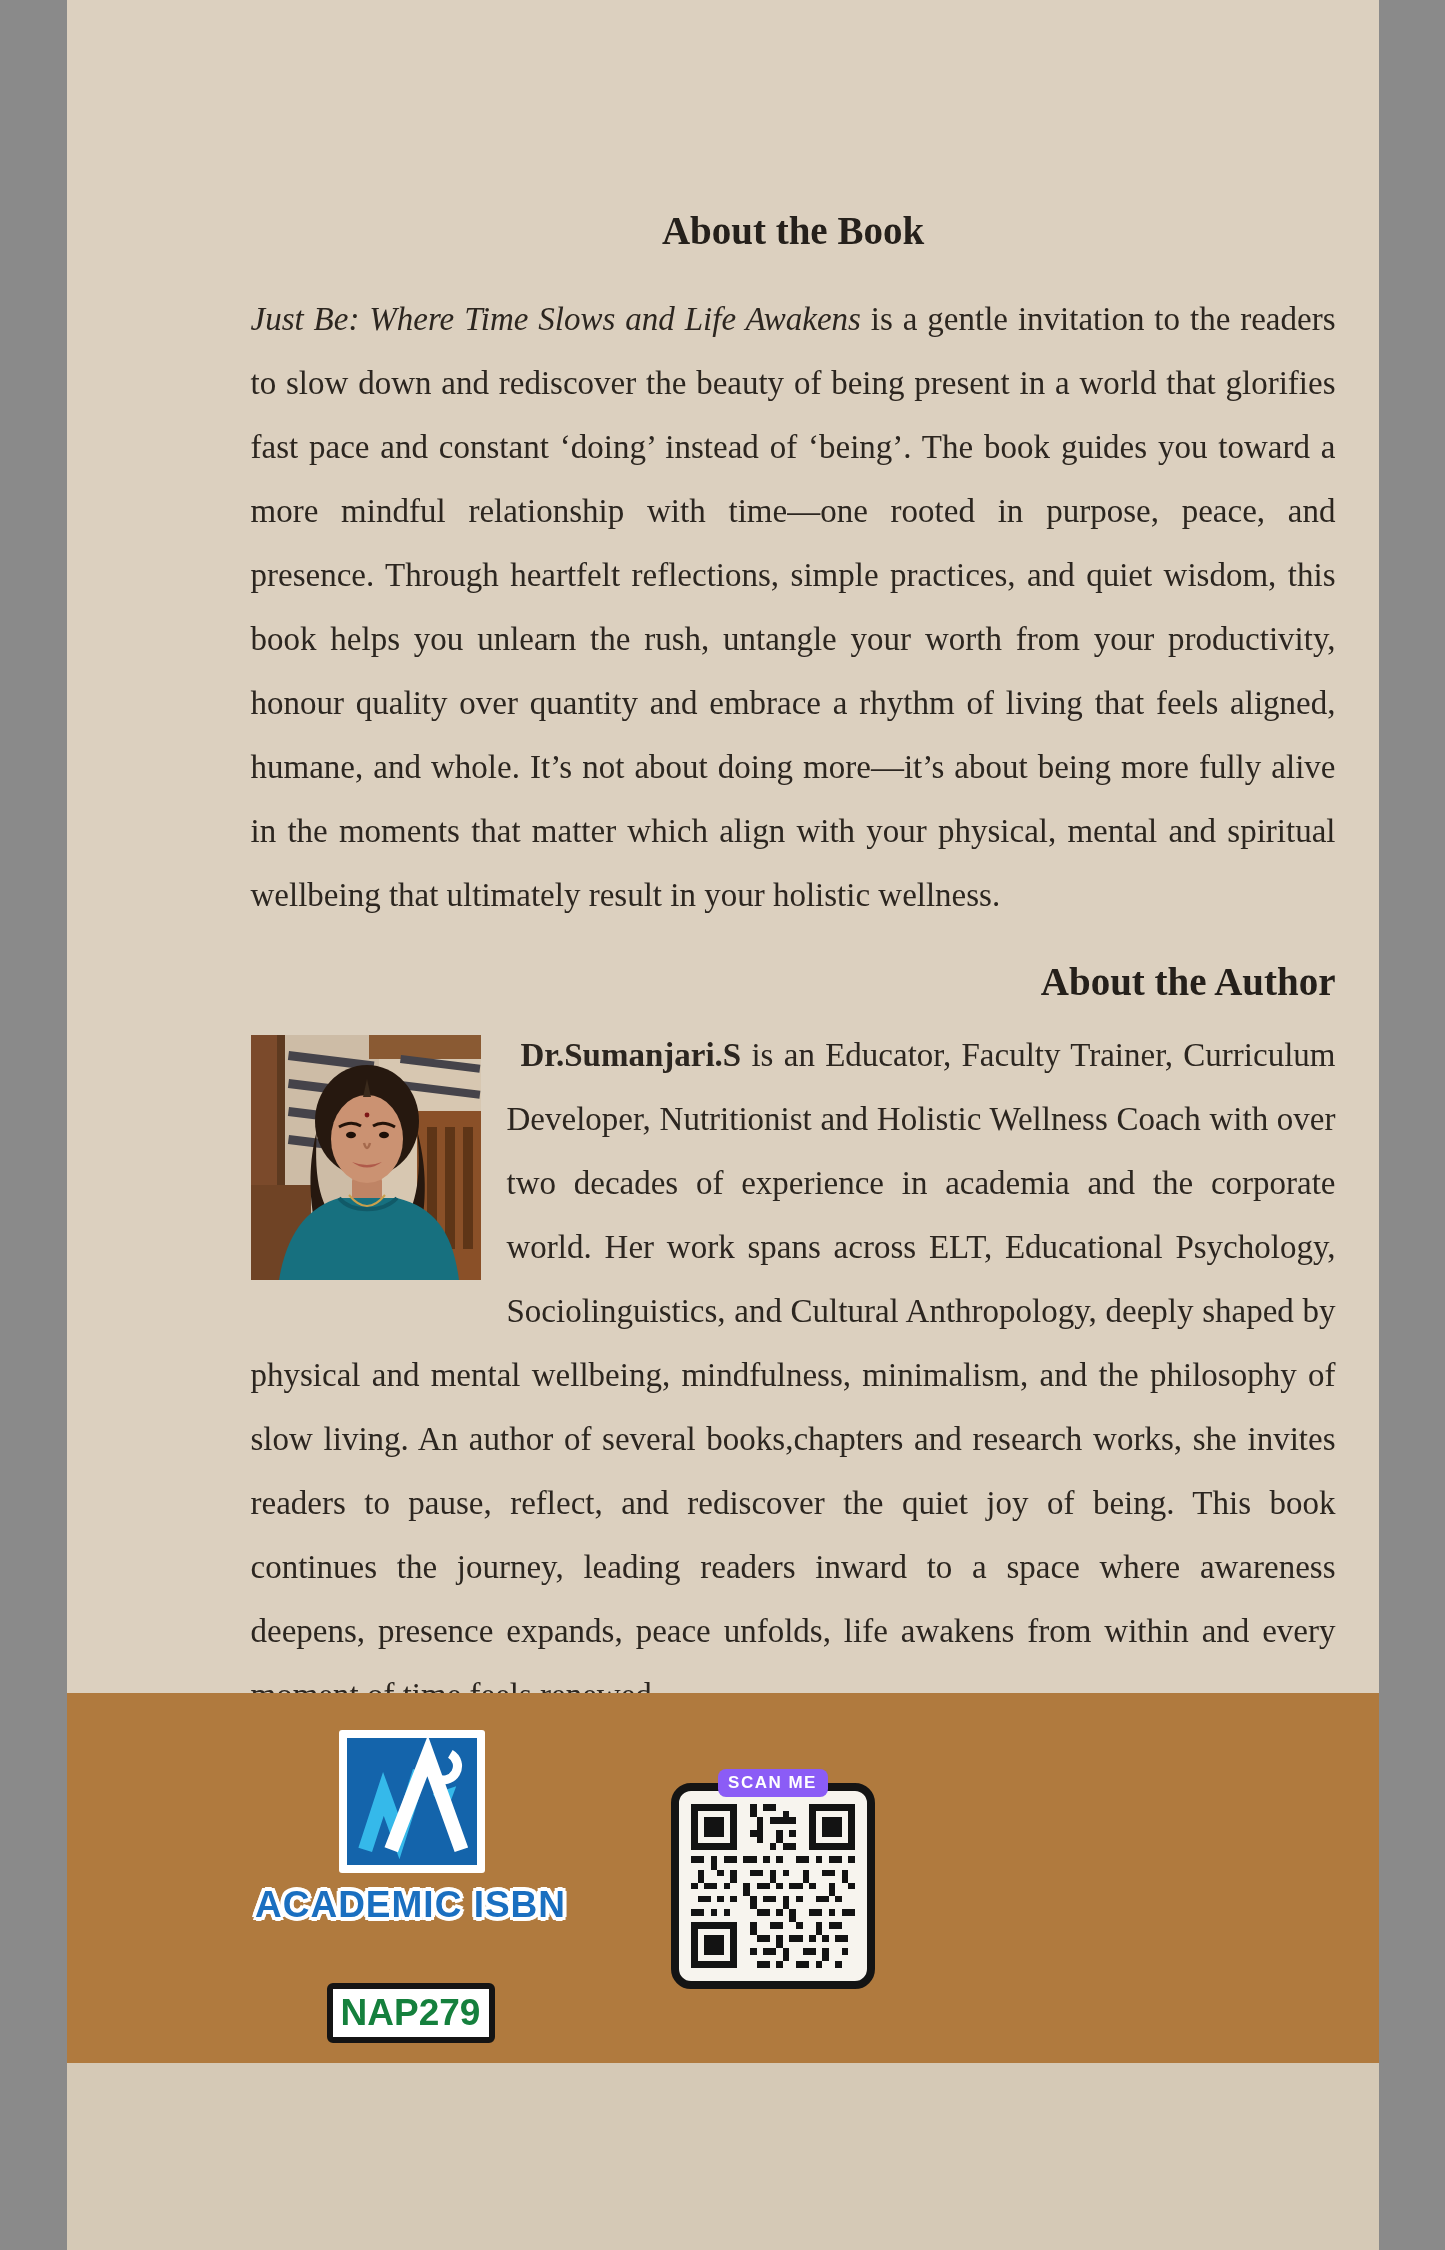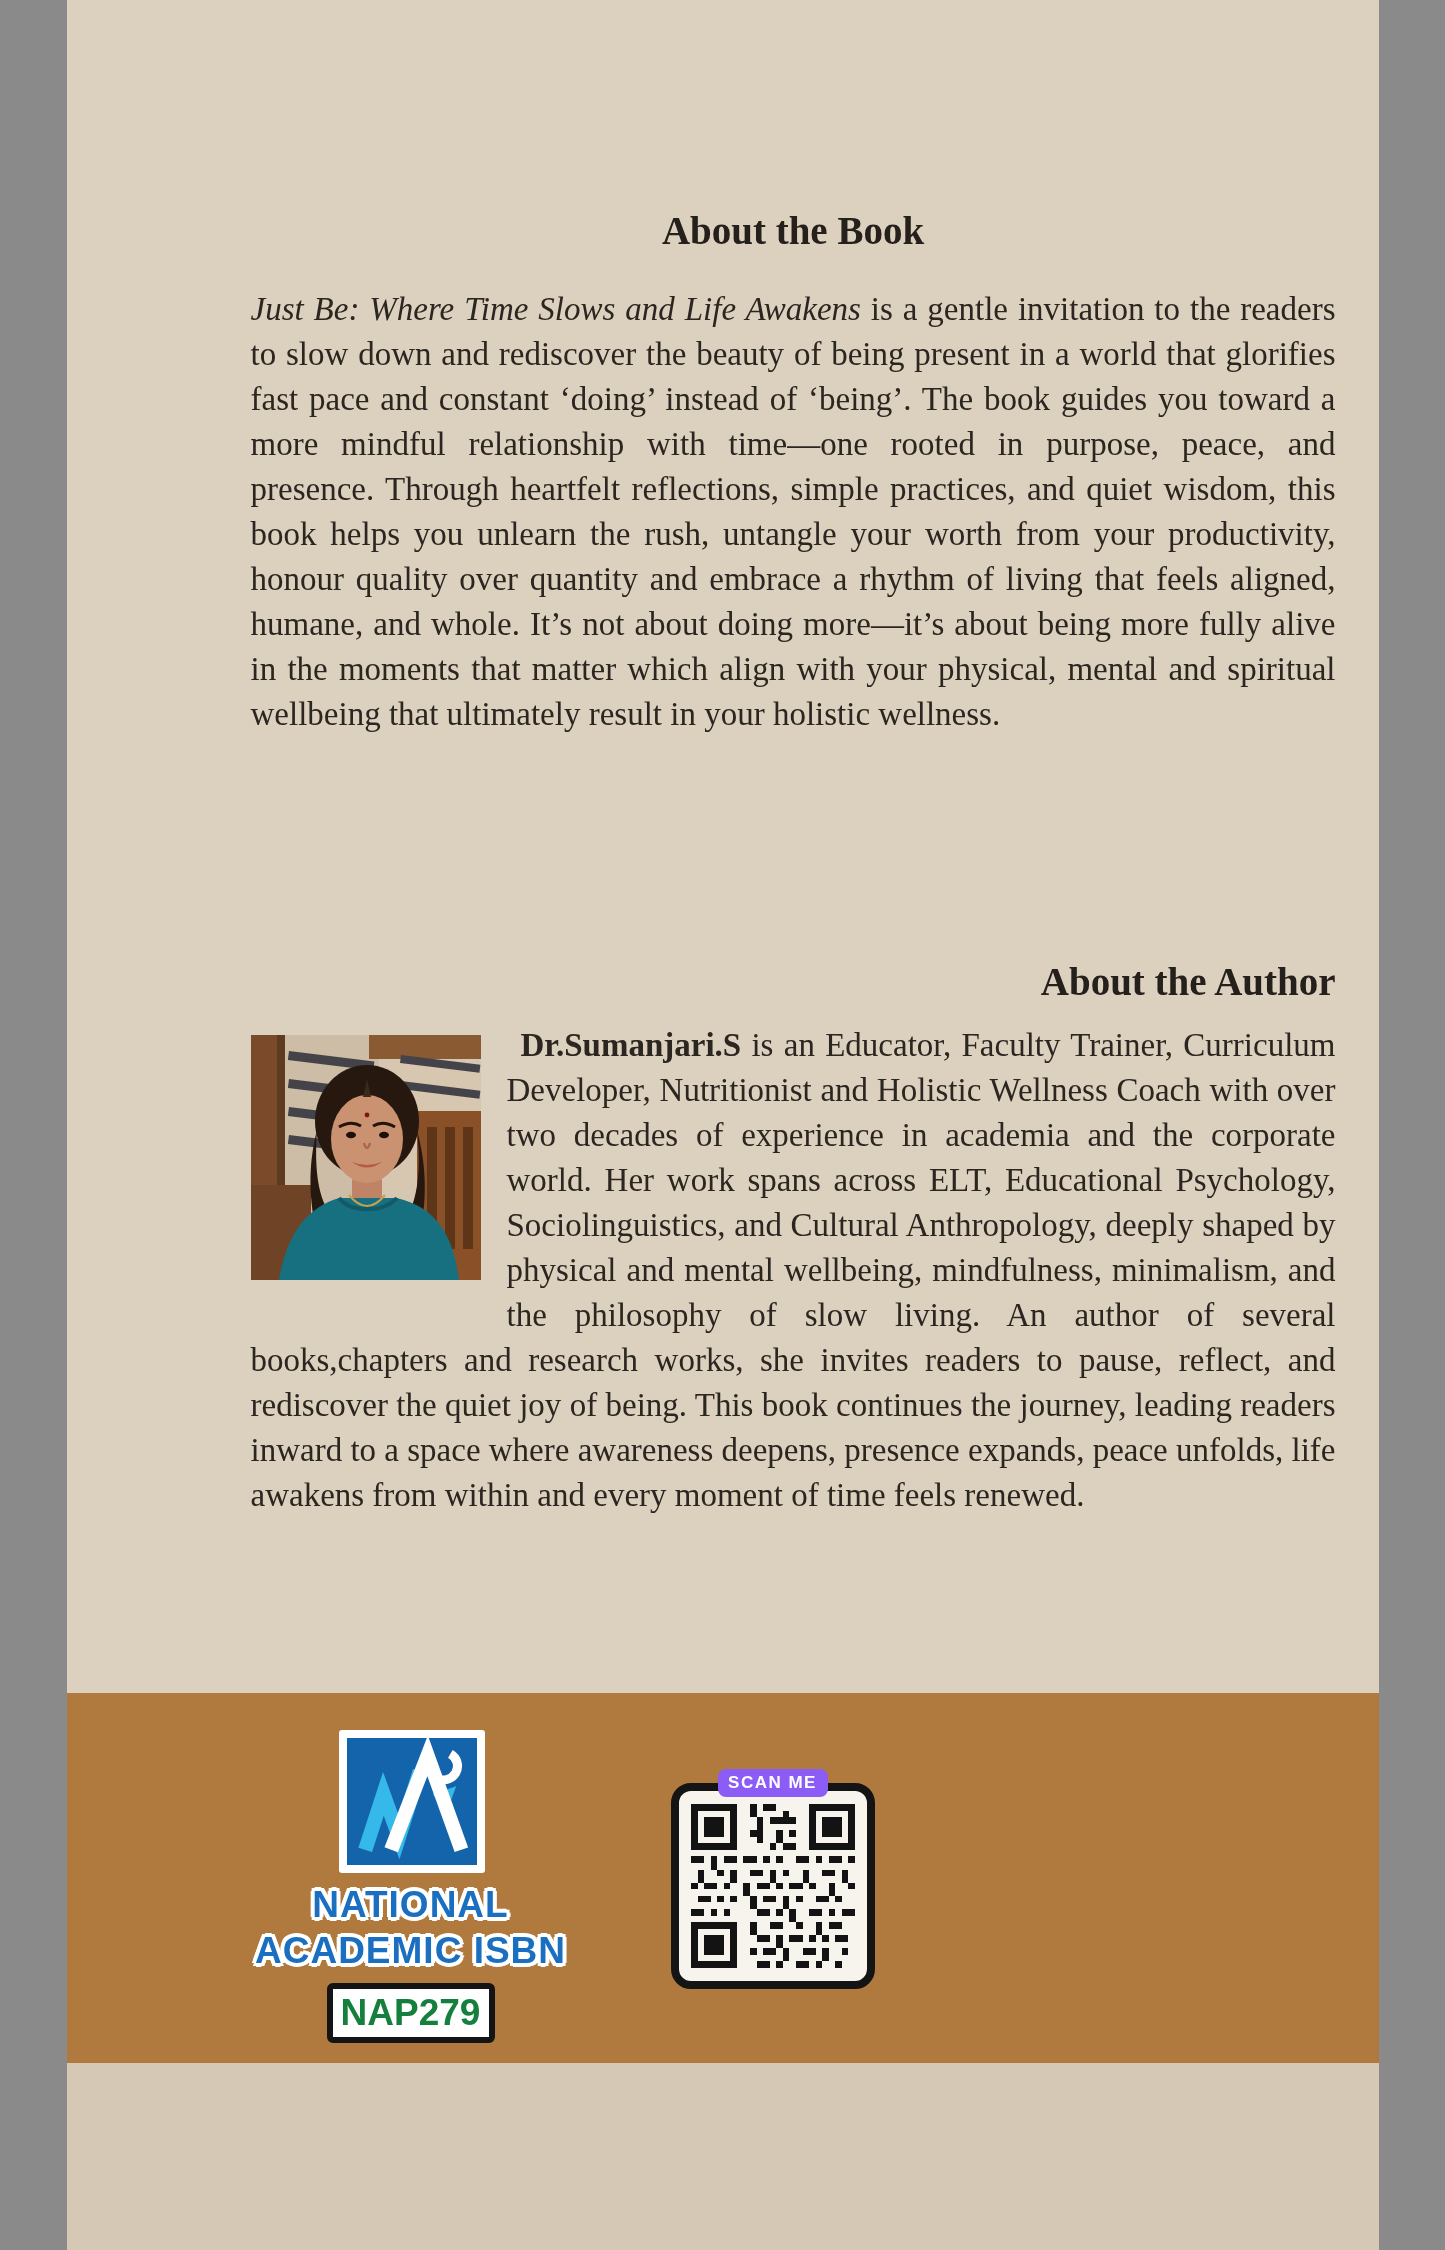--- a/index.html
+++ b/index.html
@@ -9,21 +9,21 @@
     font-family:"Liberation Serif",serif;color:#2c2620;
   }
   
   .section-title{
     position:absolute;left:184px;width:1085px;margin:0;
     text-align:center;font-weight:700;font-size:39px;line-height:1.1;color:#25201b;
   }
   .title-book{top:210px;}
   .title-author{top:961px;text-align:right;}
   .body-para{
-    margin:0;font-size:33px;line-height:45px;text-align:justify;color:#2c2620;
+    margin:0;font-size:33px;line-height:64px;text-align:justify;color:#2c2620;
   }
   .para-book{position:absolute;top:287px;left:184px;width:1085px;}
   .lead-italic{font-style:italic;}
   .lead-bold{font-weight:700;}
   .author-block{position:absolute;top:1023px;left:184px;width:1085px;}
   .author-photo{
     float:left;width:230px;height:245px;margin:12px 26px 20px 0;
     background:#cdbca6;overflow:hidden;
   }
   .author-photo svg{display:block;width:100%;height:100%;}
@@ -162,21 +162,20 @@
       <svg viewBox="0 0 100 100" preserveAspectRatio="none">
         <rect width="100" height="100" fill="#1464ab"></rect>
         <polyline points="14,88 28,44 40,78 56,26" stroke="#35b9ea" stroke-width="11" fill="none"></polyline>
         <path d="M66 44 L84 38 L76 60 Z" fill="#35b9ea"></path>
         <polyline points="34,88 62,14 88,88" stroke="#ffffff" stroke-width="11" fill="none"></polyline>
         <circle cx="74" cy="22" r="11" stroke="#ffffff" stroke-width="7" fill="none" stroke-dasharray="48 22" transform="rotate(-60 74 22)"></circle>
       </svg>
     </div>
 
     <div class="press-name">
-      <div class="press-line">NATIONAL</div>
       <div class="press-line">ACADEMIC ISBN</div>
     </div>
 
     <div class="nap-code">
         <span>NAP279</span>
       </div>
 
     <div class="qr-wrap">
       <div class="scan-pill">SCAN ME</div>
       <div class="qr-frame">

